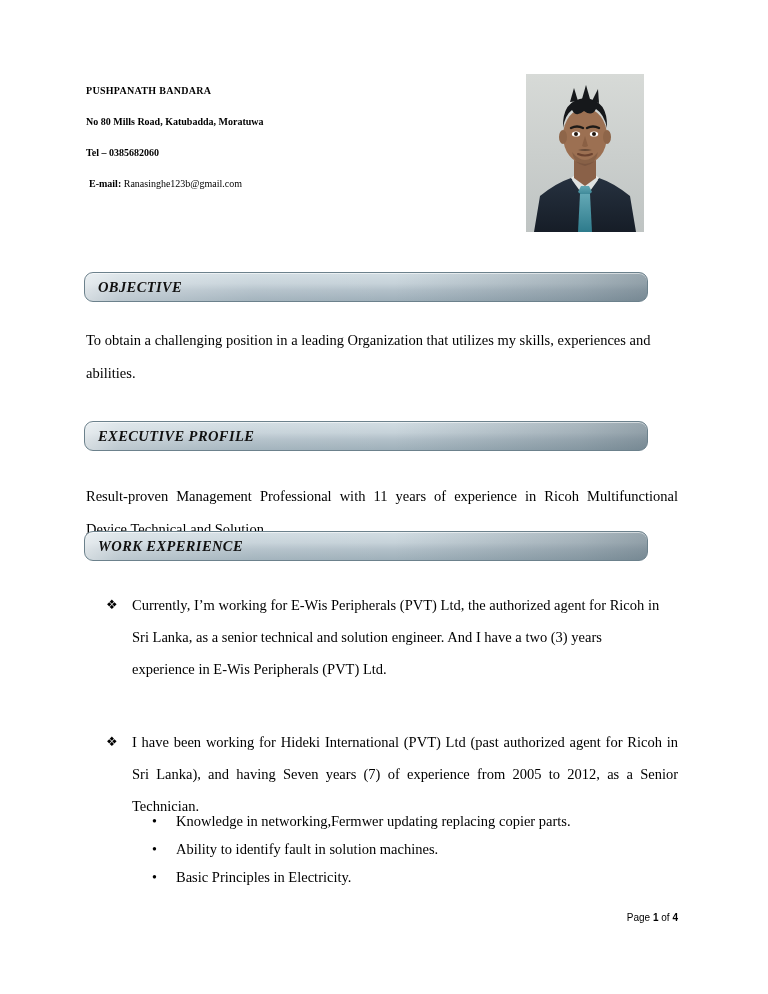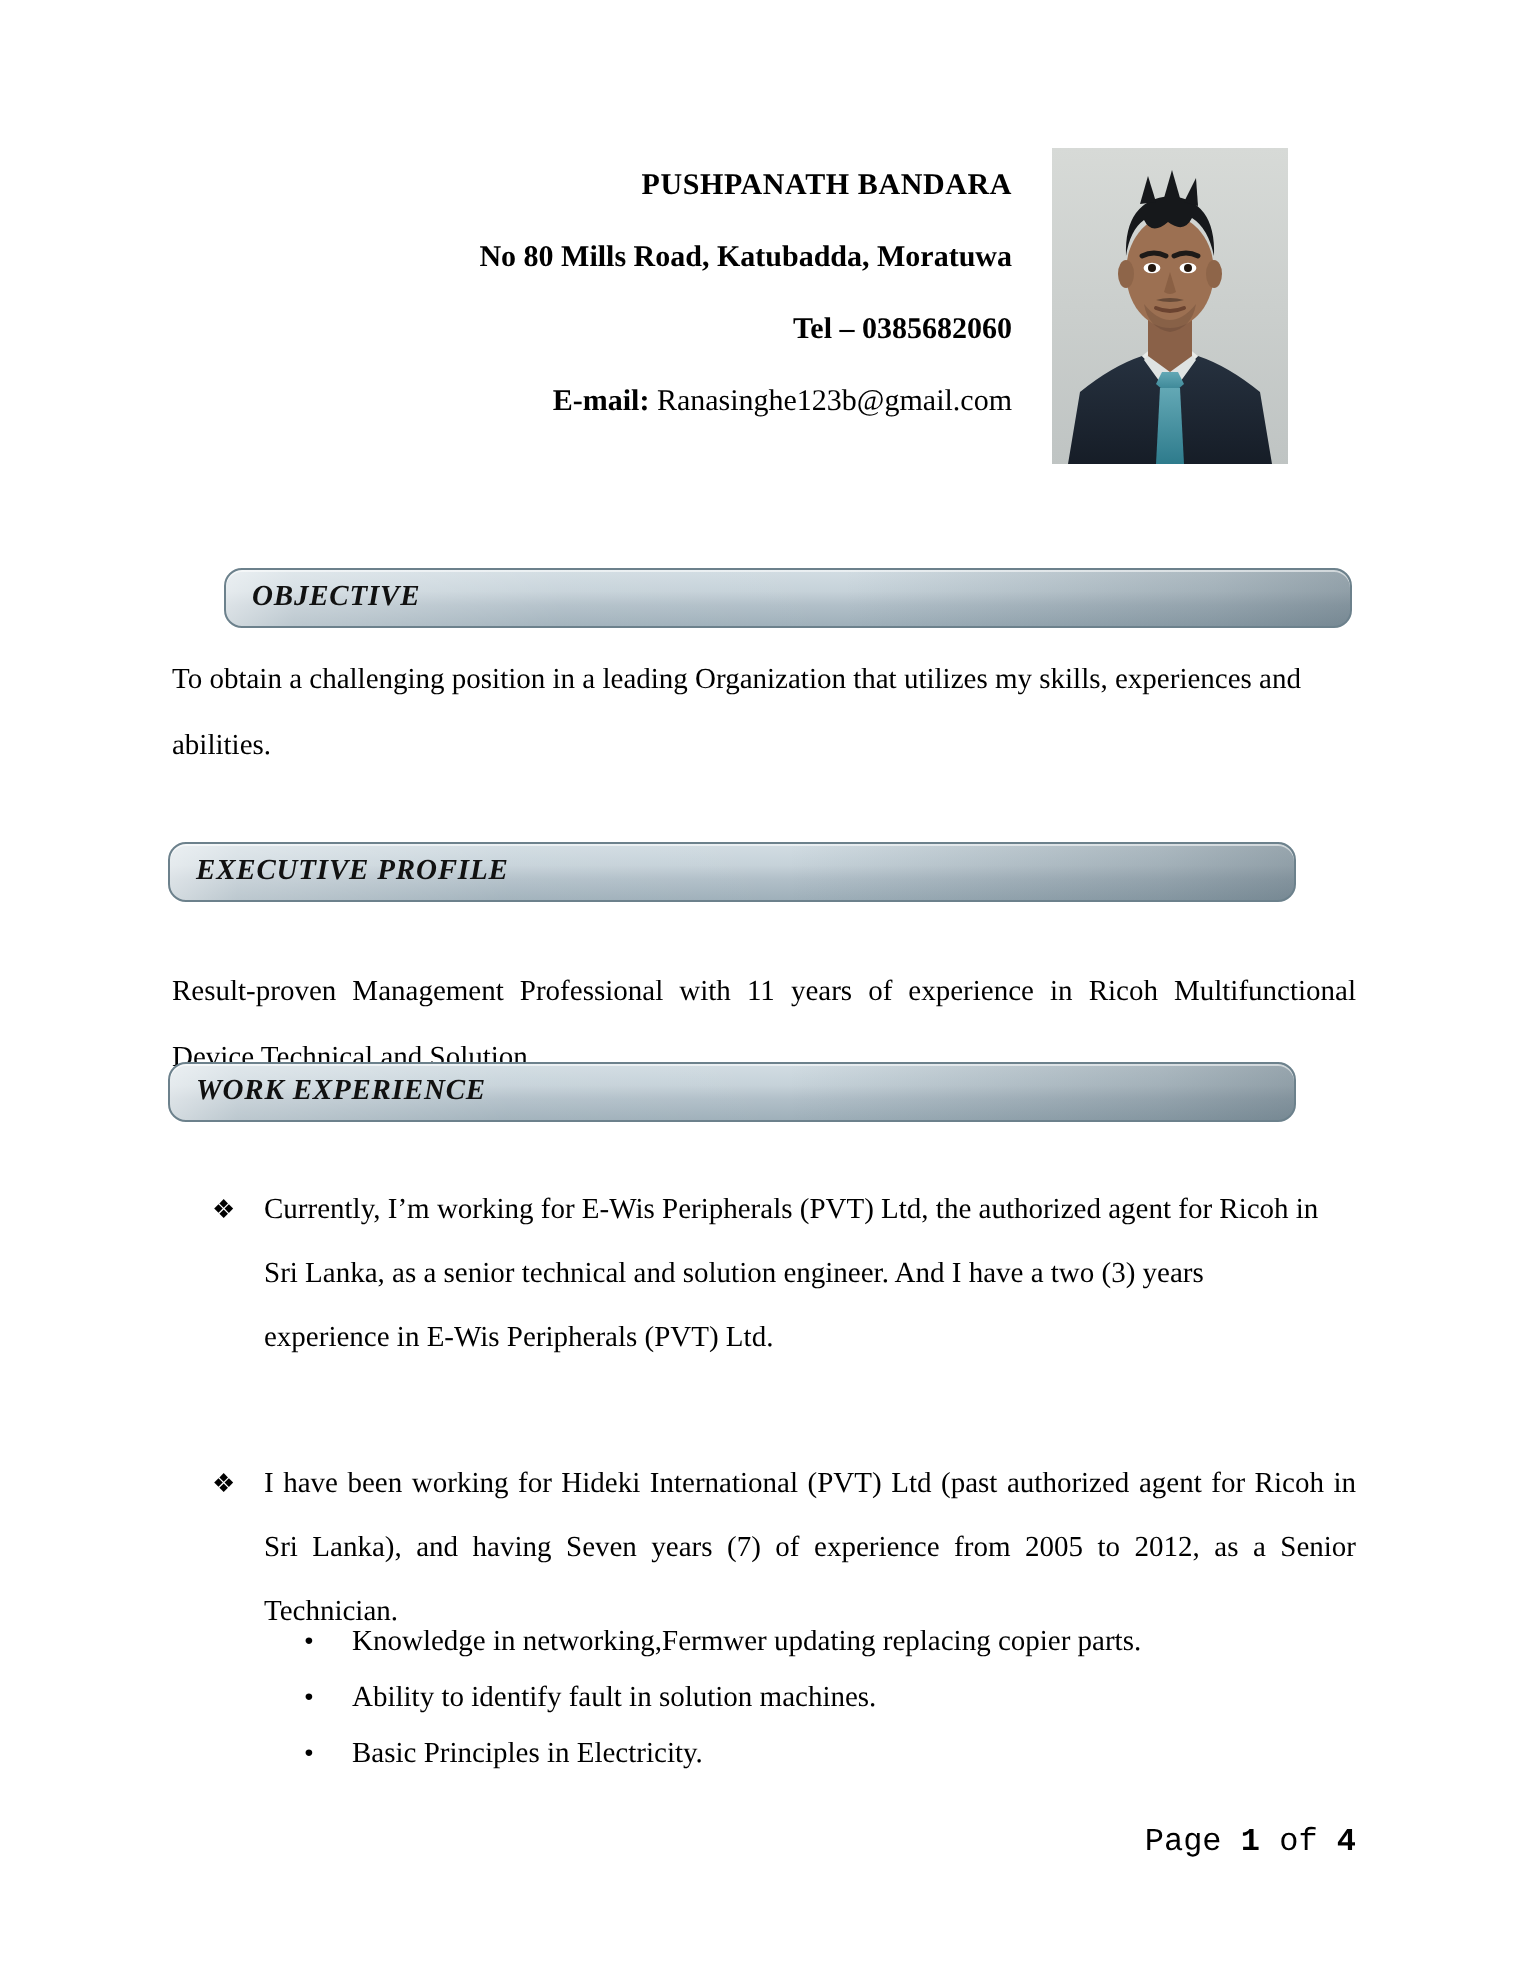--- a/index.html
+++ b/index.html
@@ -25,25 +25,24 @@
   }
 
   
   .header-block {
     position: absolute;
     left: 86px;
     top: 86px;
     width: 420px;
   }
   .contact-line {
-    font-size: 15px;
+    font-size: 10px;
     line-height: 1.0;
     margin-bottom: 21px;
     white-space: nowrap;
-    text-align: right;
   }
   .contact-line.name {
     font-weight: bold;
     letter-spacing: 0.3px;
   }
   .contact-line.addr,
   .contact-line.tel {
     font-weight: bold;
   }
   .contact-line.email {
@@ -99,21 +98,21 @@
     top: 50%;
     transform: translateY(-50%);
     font-weight: bold;
     font-style: italic;
     font-size: 14.5px;
     letter-spacing: 0.4px;
     color: #111111;
     white-space: nowrap;
   }
 
-  #bar-objective  { top: 284px; margin-left: 28px; }
+  #bar-objective  { top: 272px; }
   #bar-profile    { top: 402px; margin-top: 19px; }
   #bar-work       { top: 531px; }
 
   
   .body-par {
     position: absolute;
     left: 86px;
     width: 592px;
     font-size: 14.5px;
     line-height: 33px;
@@ -171,22 +170,22 @@
   #sub-2 { top: 834px; }
   #sub-3 { top: 862px; }
 
   
   .footer {
     position: absolute;
     left: 86px;
     top: 912px;
     width: 592px;
     text-align: right;
-    font-family: Liberation Mono, monospace;
-    font-size: 16px;
+    font-family: Liberation Sans, sans-serif;
+    font-size: 10px;
     color: #000000;
   }
   .footer b { font-weight: bold; }
 </style>
 </head>
 <body>
 
 <div class="page">
 
   <div class="header-block">

